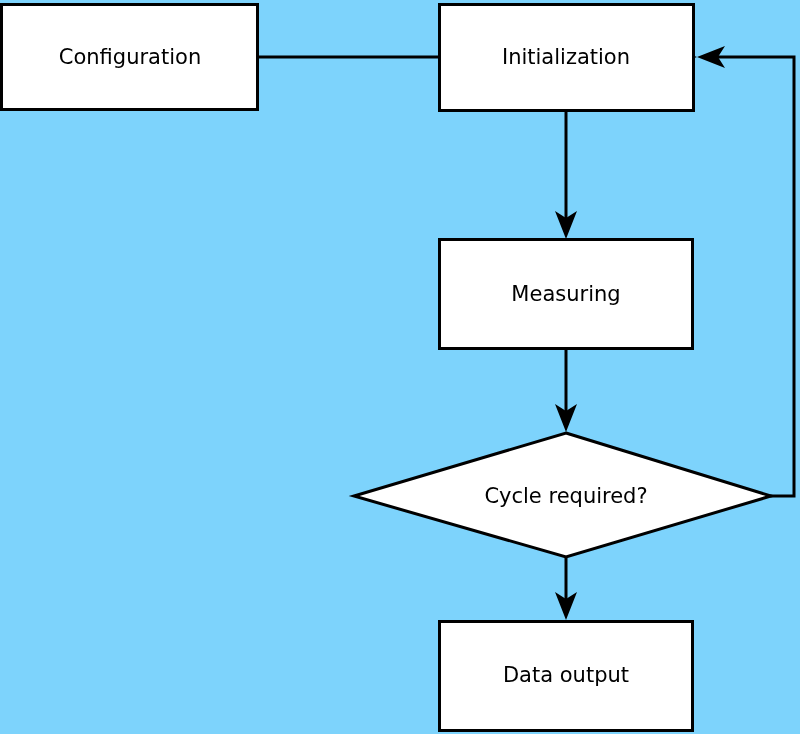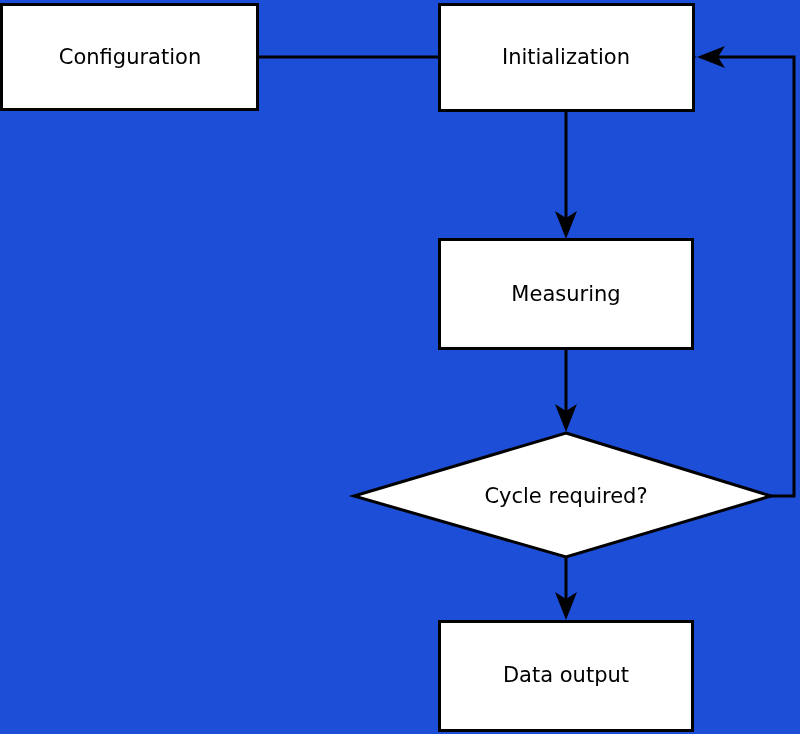--- a/index.html
+++ b/index.html
@@ -8,21 +8,21 @@
     padding: 0;
     background: #ffffff;
   }
   body {
     font-family: "DejaVu Sans", sans-serif;
   }
   #diagram-root {
     position: relative;
     width: 800px;
     height: 734px;
-    background: #1d4ed8;
+    background: #7dd3fc;
     overflow: hidden;
   }
   #flow-svg {
     position: absolute;
     left: 0;
     top: 0;
     width: 800px;
     height: 734px;
     display: block;
   }

